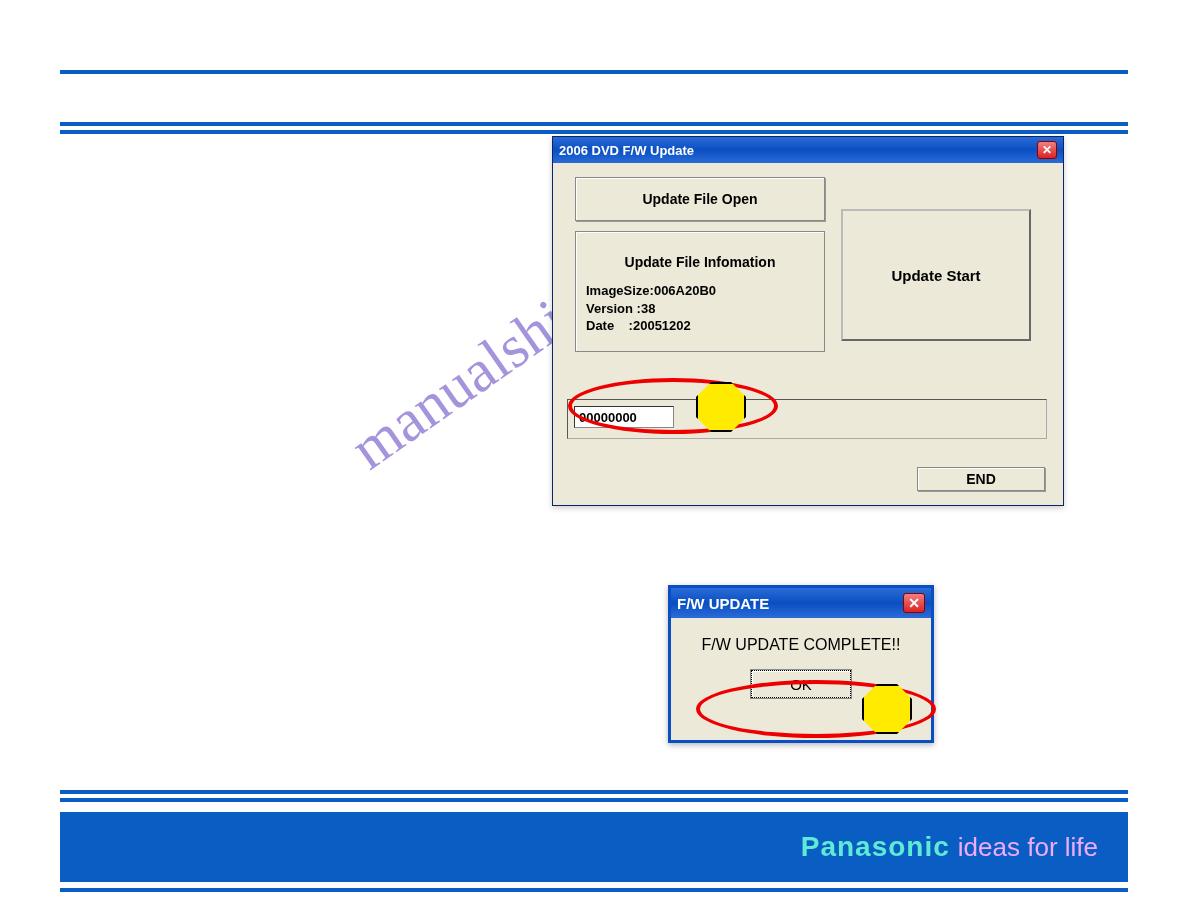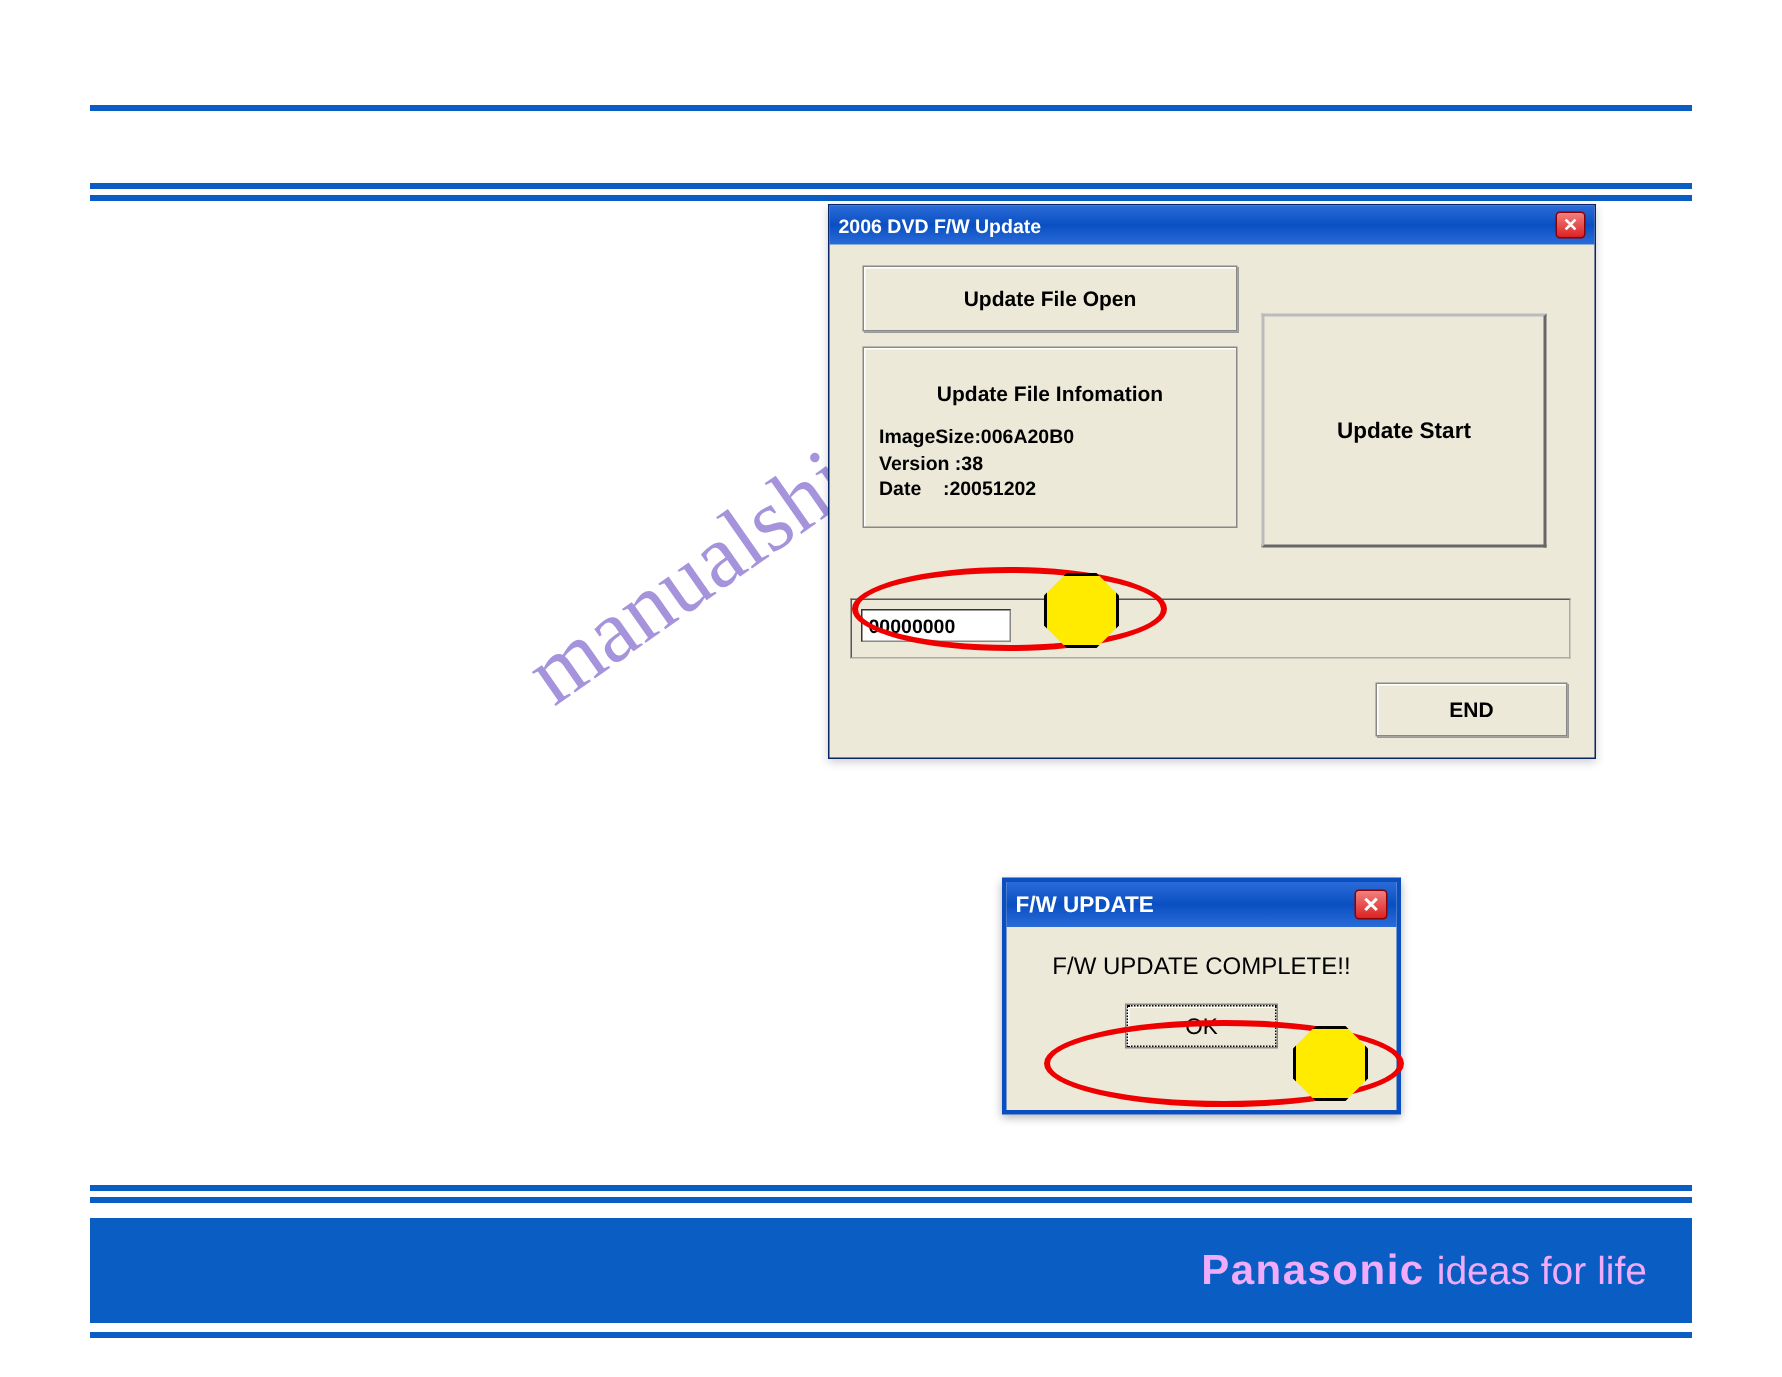--- a/index.html
+++ b/index.html
@@ -11,21 +11,21 @@
     font-family: Tahoma, Arial, sans-serif;
     position: relative;
     overflow: hidden;
   }
   .hr-top1 { position: absolute; left: 60px; right: 60px; top: 70px; height: 4px; background: #0a5dc2; }
   .hr-top2 { position: absolute; left: 60px; right: 60px; top: 122px; height: 4px; background: #0a5dc2; }
   .hr-top3 { position: absolute; left: 60px; right: 60px; top: 130px; height: 4px; background: #0a5dc2; }
   .hr-bot1 { position: absolute; left: 60px; right: 60px; top: 790px; height: 4px; background: #0a5dc2; }
   .hr-bot2 { position: absolute; left: 60px; right: 60px; top: 798px; height: 4px; background: #0a5dc2; }
   .footer-band { position: absolute; left: 60px; right: 60px; top: 812px; height: 70px; background: #0a5dc2; display:flex; align-items:center; justify-content:flex-end; padding-right: 30px; }
-  .footer-band .brand { color:#f0abfc; font-size:28px; font-weight:bold; letter-spacing:1px; margin-right:8px; }
+  .footer-band .brand { color:#5eead4; font-size:28px; font-weight:bold; letter-spacing:1px; margin-right:8px; }
   .footer-band .slogan { color:#f0abfc; font-size:26px; font-weight:normal; }
   .hr-bot3 { position: absolute; left: 60px; right: 60px; top: 888px; height: 4px; background: #0a5dc2; }
 
   .watermark {
     position: absolute;
     left: 320px; top: 300px;
     font-size: 60px;
     color: #6a4ec5;
     opacity: 0.6;
     transform: rotate(-35deg);
@@ -81,21 +81,21 @@
     width: 250px; margin-left:8px;
     border: 1px solid #888; background:#ece9d8;
     box-shadow: inset 1px 1px 0 #fff;
     padding: 16px 0 10px 0;
   }
   .info-header { font-weight:bold; font-size:14px; text-align:center; padding: 6px 0; }
   .info-body { font-weight:bold; font-size:13px; padding: 6px 10px; line-height:1.35; }
 
   .start-btn {
     position:absolute; left: 288px; top: 46px;
-    width: 190px; height: 156px;
+    width: 190px; height: 132px;
     background: #ece9d8; border: 2px outset #bbb;
     font-weight:bold; font-size:15px;
     display:flex; align-items:center; justify-content:center;
     cursor:pointer;
     padding:0;
   }
 
   .counter-group {
     position:absolute; left: 14px; top: 236px;
     width: 480px; height: 40px;
@@ -104,21 +104,21 @@
   .counter-box {
     position:absolute; left: 6px; top: 6px;
     width: 100px; height: 22px;
     background: #fff; border: 1px inset #888;
     font-weight:bold; font-size:13px;
     display:flex; align-items:center; padding-left:4px;
   }
 
   .end-btn {
     position:absolute; right: 18px; bottom: 14px;
-    width: 128px; height: 36px;
+    width: 128px; height: 24px;
     background:#ece9d8; border:1px solid #888;
     box-shadow: inset 1px 1px 0 #fff, 1px 1px 0 #999;
     font-weight:bold; font-size:14px;
     cursor:pointer;
     padding:0;
   }
 
   
   .red-ellipse {
     position:absolute; border: 4px solid #e00; border-radius: 50%;

